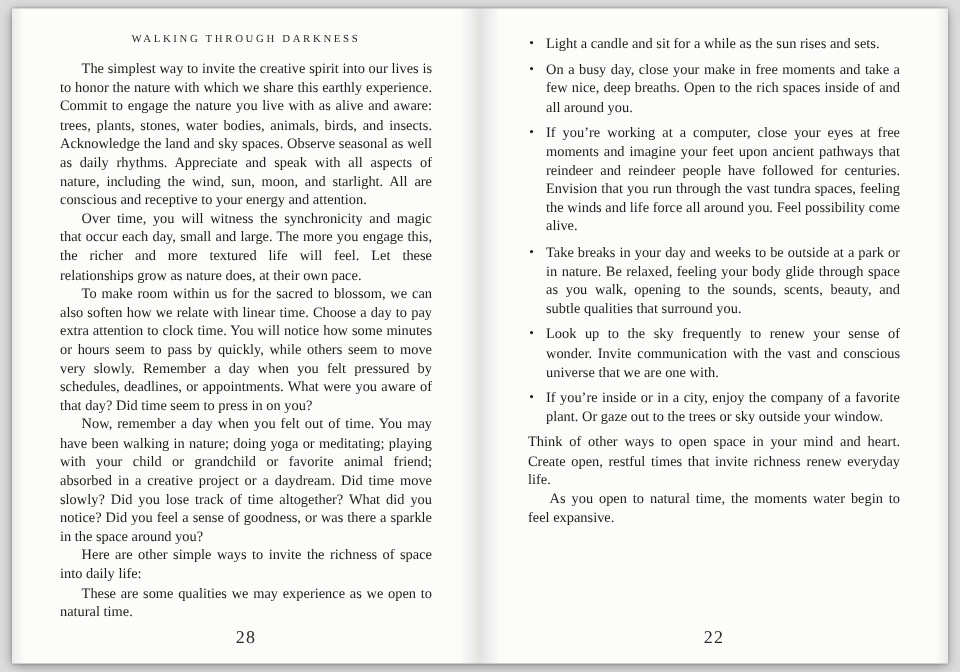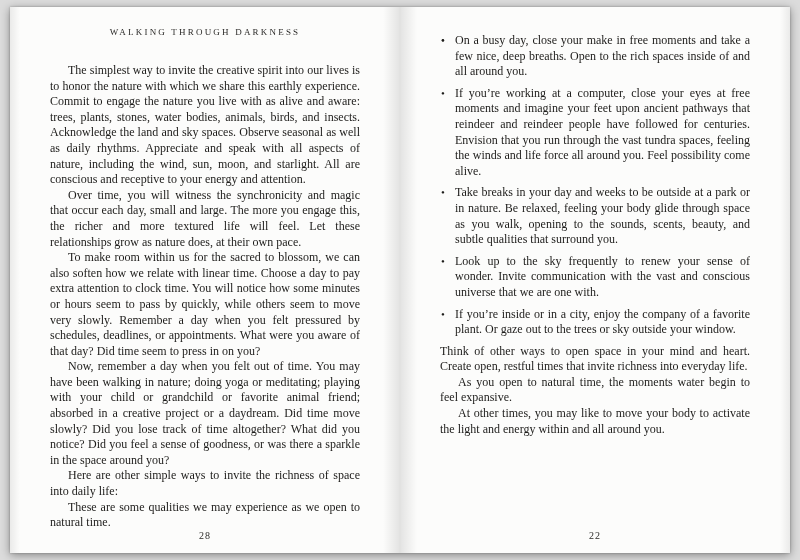--- a/index.html
+++ b/index.html
@@ -25,21 +25,21 @@
     height: 100%;
     padding: 20px 40px 0 40px;
     overflow: hidden;
     color: #1d1c1a;
   }
   .running-head {
     text-align: center;
     font-size: 9px;
     letter-spacing: 2.2px;
     color: #2b2a28;
-    margin-bottom: 26px;
+    margin-bottom: 13px;
     white-space: nowrap;
   }
   .body-text {
     font-size: 12px;
     line-height: 15.6px;
     text-align: justify;
   }
   .para { text-indent: 18px; }
   .para.no-indent { text-indent: 0; }
   .bullets { list-style: none; margin: 2px 0 6px 0; }
@@ -54,21 +54,21 @@
     left: 1px;
     top: 0;
     font-size: 11px;
   }
   .folio {
     position: absolute;
     bottom: 12px;
     left: 0;
     right: 0;
     text-align: center;
-    font-size: 10px;
+    font-size: 15px;
     letter-spacing: 1px;
     color: #2b2a28;
   }
   .gutter {
     position: absolute;
     left: 50%;
     top: 0;
     bottom: 0;
     width: 34px;
     transform: translateX(-50%);
@@ -101,20 +101,21 @@
       <p class="para">These are some qualities we may experience as we open to natural time.</p>
     </div>
     <div class="folio">28</div>
   </div>
 
   <div class="page page-right">
     <div class="body-text">
       <ul class="bullets">
         <li class="bullet-item">
           <span class="bullet-marker">•</span>
+          <span>Light a candle and sit for a while as the sun rises and sets.</span>
         </li>
         <li class="bullet-item">
           <span class="bullet-marker">•</span>
           <span>On a busy day, close your make in free moments and take a few nice, deep breaths. Open to the rich spaces inside of and all around you.</span>
         </li>
         <li class="bullet-item">
           <span class="bullet-marker">•</span>
           <span>If you’re working at a computer, close your eyes at free moments and imagine your feet upon ancient pathways that reindeer and reindeer people have followed for centuries. Envision that you run through the vast tundra spaces, feeling the winds and life force all around you. Feel possibility come alive.</span>
         </li>
         <li class="bullet-item">
@@ -123,23 +124,22 @@
         </li>
         <li class="bullet-item">
           <span class="bullet-marker">•</span>
           <span>Look up to the sky frequently to renew your sense of wonder. Invite communication with the vast and conscious universe that we are one with.</span>
         </li>
         <li class="bullet-item">
           <span class="bullet-marker">•</span>
           <span>If you’re inside or in a city, enjoy the company of a favorite plant. Or gaze out to the trees or sky outside your window.</span>
         </li>
       </ul>
-      <p class="para no-indent">Think of other ways to open space in your mind and heart. Create open, restful times that invite richness into everyday life.</p>
+      <p class="para no-indent">Think of other ways to open space in your mind and heart. Create open, restful times that invite richness renew everyday life.</p>
       <p class="para">As you open to natural time, the moments water begin to feel expansive.</p>
-      <p class="para">At other times, you may like to move your body to activate the light and energy within and all around you.</p>
     </div>
     <div class="folio">22</div>
   </div>
 
   <div class="gutter"></div>
   <div class="edge-left"></div>
   <div class="edge-right"></div>
 </div>
 
 </body></html>

